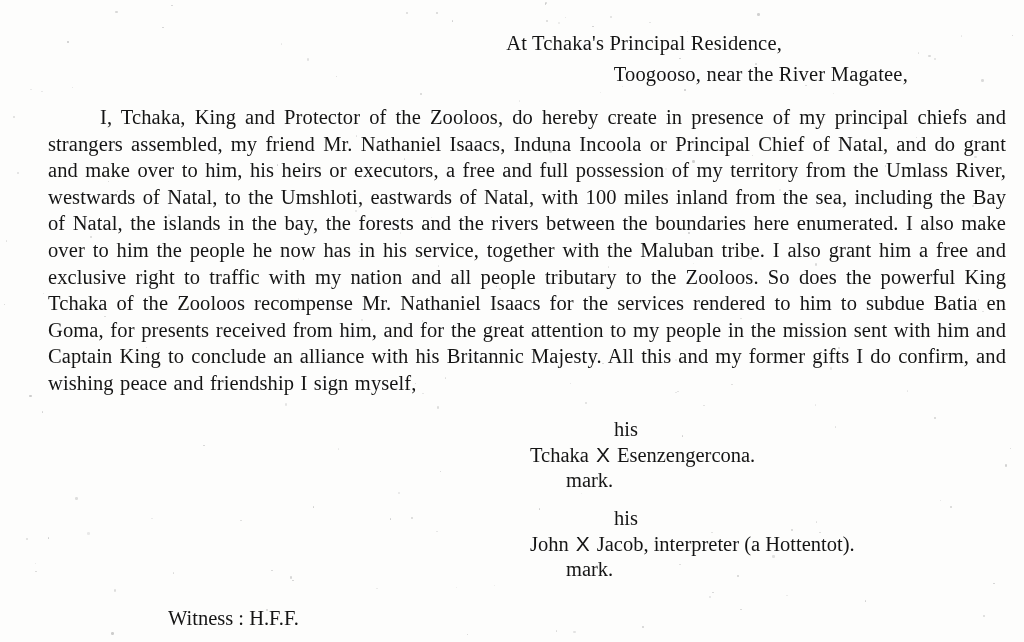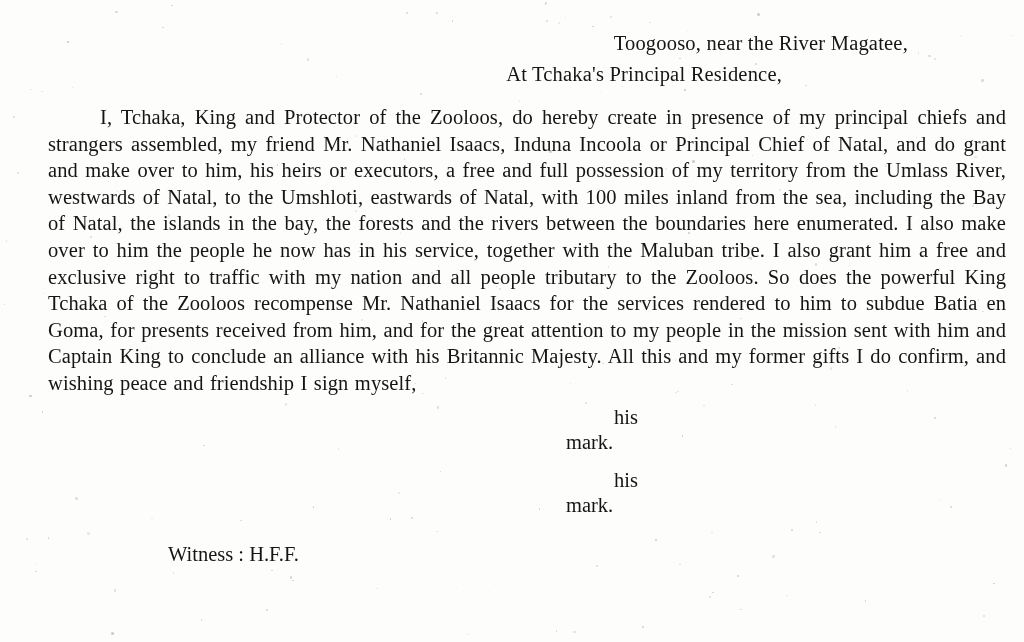--- a/index.html
+++ b/index.html
@@ -50,21 +50,21 @@
     padding: 0 18px 0 48px;
     text-align: justify;
     font-size: 20.5px;
     line-height: 26.6px;
     letter-spacing: 0.1px;
     text-indent: 52px;
     word-spacing: 1.2px;
   }
 
   .sig-block {
-    margin-top: 8px;
+    margin-top: 20px;
     padding-left: 530px;
     font-size: 20.5px;
     line-height: 25px;
   }
   .sig-his { padding-left: 84px; }
   .sig-mark { padding-left: 36px; }
   .sig-name { white-space: nowrap; }
   .xmark {
     display: inline-block;
     padding: 0 7px;
@@ -81,33 +81,39 @@
   }
 </style>
 </head>
 <body>
 
 <div class="page">
 
   <div class="content">
 
     <div class="heading-block">
+      <div class="heading-line h1">At Tchaka's Principal Residence,</div>
       <div class="heading-line h2">Toogooso, near the River Magatee,</div>
-      <div class="heading-line h1">At Tchaka's Principal Residence,</div>
     </div>
 
     <div class="body-block">I, Tchaka, King and Protector of the Zooloos, do hereby create in presence of my principal chiefs and strangers assembled, my friend Mr. Nathaniel Isaacs, Induna Incoola or Principal Chief of Natal, and do grant and make over to him, his heirs or executors, a free and full possession of my territory from the Umlass River, westwards of Natal, to the Umshloti, eastwards of Natal, with 100 miles inland from the sea, including the Bay of Natal, the islands in the bay, the forests and the rivers between the boundaries here enumerated. I also make over to him the people he now has in his service, together with the Maluban tribe. I also grant him a free and exclusive right to traffic with my nation and all people tributary to the Zooloos. So does the powerful King Tchaka of the Zooloos recompense Mr. Nathaniel Isaacs for the services rendered to him to subdue Batia en Goma, for presents received from him, and for the great attention to my people in the mission sent with him and Captain King to conclude an alliance with his Britannic Majesty. All this and my former gifts I do confirm, and wishing peace and friendship I sign myself,</div>
 
     <div class="sig-block">
       <div class="sig-his">his</div>
+      <div class="sig-name">
+        <span>Tchaka</span><span class="xmark">X</span><span>Esenzengercona.</span>
+      </div>
       <div class="sig-mark">mark.</div>
 
       <div class="sig-gap"></div>
 
       <div class="sig-his">his</div>
+      <div class="sig-name">
+        <span>John</span><span class="xmark">X</span><span>Jacob, interpreter (a Hottentot).</span>
+      </div>
       <div class="sig-mark">mark.</div>
     </div>
 
     <div class="witness-block">
       <div>Witness : H.F.F.</div>
 
     </div>
 
   </div>
 <div class="speck" style="width: 2.5px; height: 2.5px; left: 933.564px; top: 57.5019px; opacity: 0.45;"></div>

